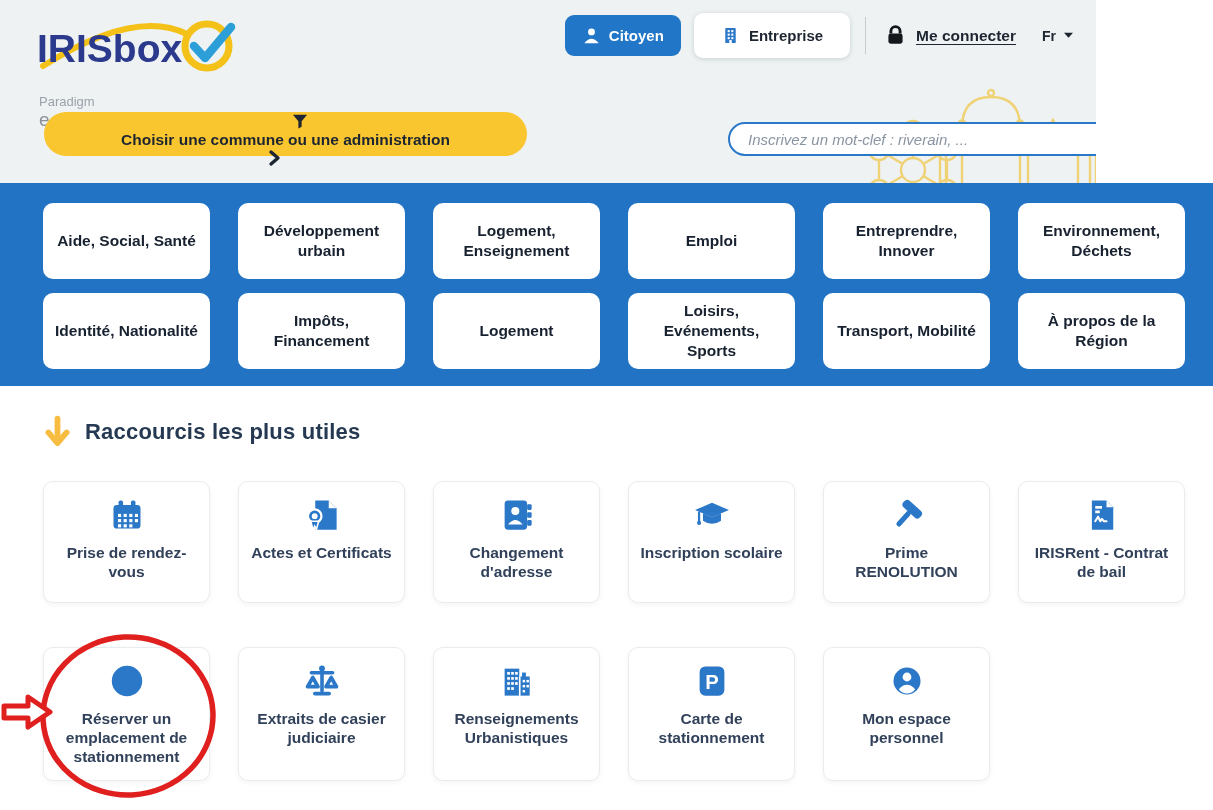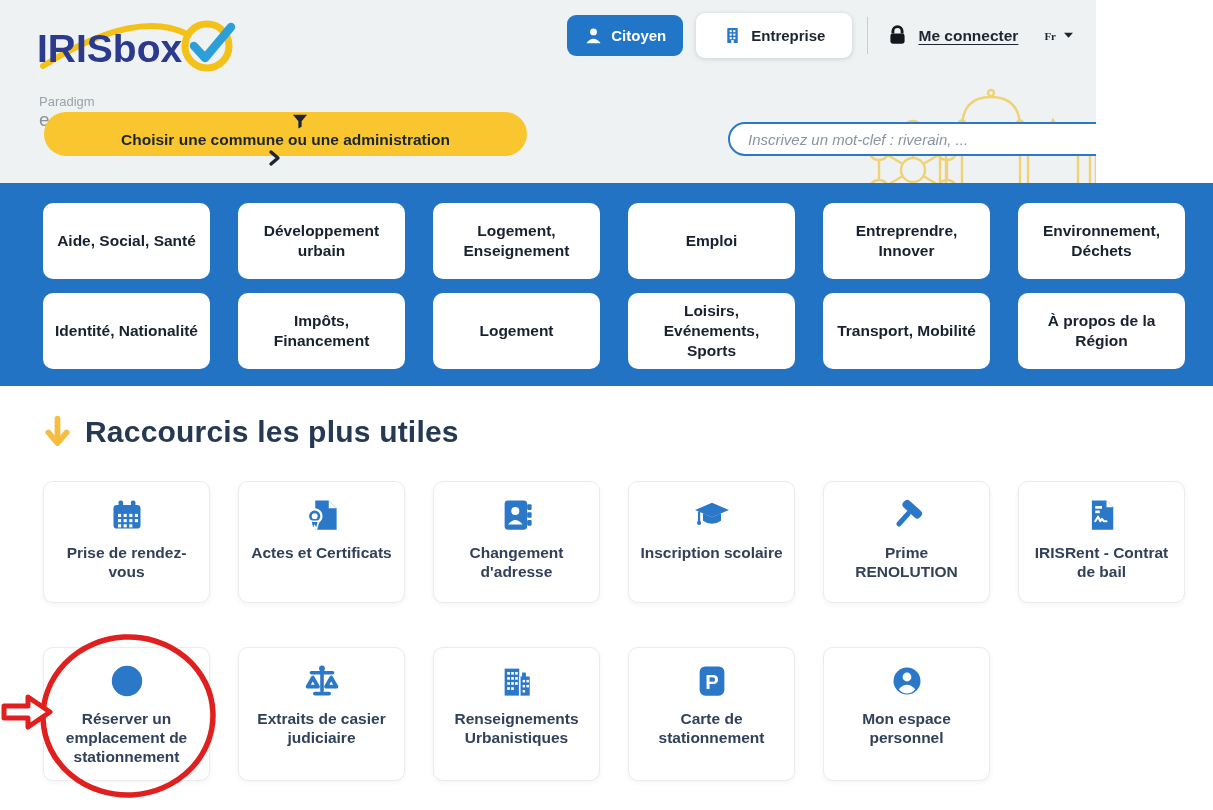--- a/index.html
+++ b/index.html
@@ -16,21 +16,21 @@
   .topbar { position:absolute; top:13px; right:22px; display:flex; align-items:center; z-index:5; }
   .btn-citoyen { display:flex; align-items:center; gap:8px; background:#2176c7; color:#fff; font-weight:bold; font-size:15px;
                  border:none; border-radius:9px; padding:0 17px; height:41px; cursor:pointer; }
   .btn-entreprise { display:flex; align-items:center; gap:9px; background:#fff; color:#1d2531; font-weight:bold; font-size:15px;
                  border:none; border-radius:9px; padding:0 27px; height:45px; margin-left:13px; cursor:pointer;
                  box-shadow:0 1px 5px rgba(40,50,70,.18); }
   .divider { width:1px; height:37px; background:#c7ccd1; margin:0 18px 0 15px; }
   .login { display:flex; align-items:center; gap:9px; cursor:pointer; }
   .login-label { font-size:15.5px; font-weight:bold; color:#1d2531; text-decoration:underline; text-underline-offset:3px; }
   .lang { display:flex; align-items:center; gap:7px; margin-left:26px; cursor:pointer; }
-  .lang-label { font-size:11px; font-weight:bold; color:#1d2531;font-family:Liberation Serif, serif; }
+  .lang-label { font-size:14px; font-weight:bold; color:#1d2531; }
 
   .commune-btn { position:absolute; left:44px; top:112px; width:483px; height:44px; background:#f9c62f; border:none;
                  border-radius:22px; display:flex; align-items:center; cursor:pointer; z-index:5;flex-direction:column; }
   .commune-btn .f-ic { margin-left:29px; display:flex; }
   .commune-btn .lbl { flex:1; text-align:center; font-size:15.5px; font-weight:bold; color:#1d2531; }
   .commune-btn .ch-ic { margin-right:22px; display:flex; }
 
   .searchbox { position:absolute; left:728px; top:122px; width:457px; height:34px; background:#fff; border:2px solid #2b77c8;
                border-radius:17px; display:flex; align-items:center; z-index:5; }
   .searchbox input { flex:1; border:none; outline:none; background:transparent; padding:0 6px 0 18px;
@@ -40,21 +40,21 @@
 
   
   .band { position:absolute; left:0; top:183px; width:1213px; height:203px; background:#2273c4; }
   .cat-grid { position:absolute; left:43px; top:20px; display:grid; grid-template-columns:repeat(6,167px);
               grid-auto-rows:76px; column-gap:28px; row-gap:14px; }
   .cat { background:#fff; border:none; border-radius:10px; font-family:"Liberation Sans",sans-serif;
          font-size:15.5px; font-weight:bold; color:#17212f; line-height:1.3; padding:0 10px; cursor:pointer; }
 
   
   .sc-head { position:absolute; left:45px; top:413px; display:flex; align-items:center; gap:15px; height:38px; }
-  .sc-title { font-size:30px; font-weight:bold; color:#253a52; letter-spacing:.2px; }
+  .sc-title { font-size:22px; font-weight:bold; color:#253a52; letter-spacing:.2px; }
   .card-grid { position:absolute; left:43px; top:481px; display:grid; grid-template-columns:repeat(6,167px);
                grid-auto-rows:minmax(122px,auto); column-gap:28px; row-gap:44px; }
   .card { background:#fff; border:1px solid #e9ecef; border-radius:10px; box-shadow:0 2px 5px rgba(30,40,60,.05);
           display:flex; flex-direction:column; align-items:center; padding:15px 9px 13px; gap:11px; cursor:pointer; }
   .cicon { width:36px; height:36px; display:flex; align-items:center; justify-content:center; }
   .cicon svg { fill:#2b77c8; }
   .clabel { font-size:15.5px; font-weight:bold; color:#31415a; text-align:center; line-height:1.22; }
 
   
   .annotation { position:absolute; left:0; top:0; z-index:50; pointer-events:none; }

